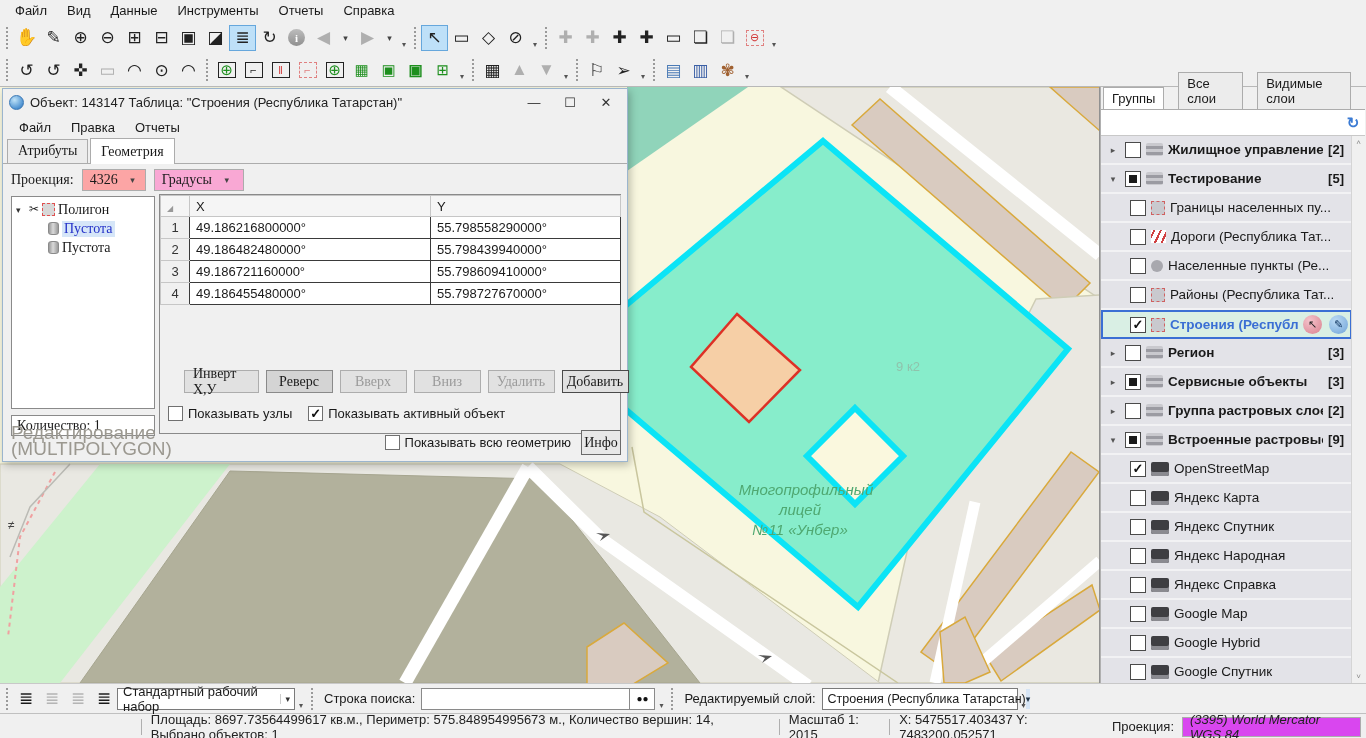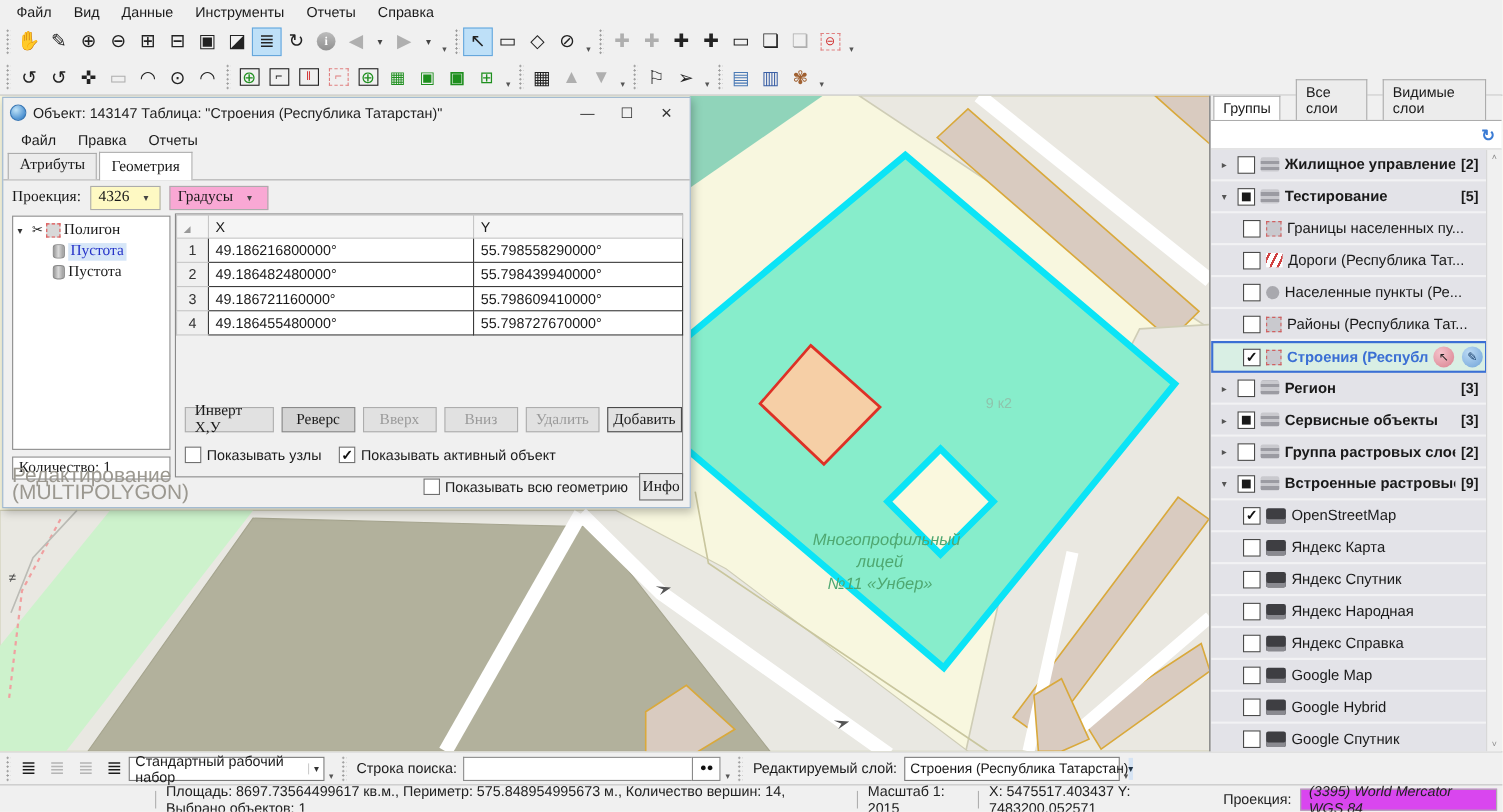--- a/index.html
+++ b/index.html
@@ -35,39 +35,39 @@
   .dlg-title { height:27px; display:flex; align-items:center; padding:0 6px; gap:6px; }
   .globe { width:15px; height:15px; border-radius:50%; background:radial-gradient(circle at 35% 30%, #BFE3F8, #4F93D2 70%, #2F6BA8); border:1px solid #3A78B5; }
   .dlg-title .txt { flex:1; font-size:13px; color:#222; white-space:nowrap; overflow:hidden; }
   .winbtn { width:30px; height:20px; display:flex; align-items:center; justify-content:center; color:#333; font-size:13px; }
   .dlg-menu { height:23px; display:flex; align-items:center; padding-left:8px; gap:4px; }
   .dlg-menu .mi { padding:2px 8px; }
   .dlg-tabs { height:25px; display:flex; align-items:flex-end; padding-left:4px; border-bottom:1px solid #ACACAC; }
   .dtab { padding:3px 10px 4px; border:1px solid #ACACAC; border-bottom:none; background:#ECECEC; margin-right:2px; font-family:"Liberation Serif", serif; font-size:14px; }
   .dtab.active { background:#FFFFFF; position:relative; top:1px; padding-top:5px; }
   .proj-row { height:32px; display:flex; align-items:center; gap:8px; padding-left:8px; font-family:"Liberation Serif", serif; font-size:14px; }
-  .combo { background:#fef9c3; border:1px solid #ACACAC; height:22px; display:flex; align-items:center; padding-left:7px; gap:7px; font-family:"Liberation Serif", serif; font-size:14px; }
+  .combo { background:#fca5a5; border:1px solid #ACACAC; height:22px; display:flex; align-items:center; padding-left:7px; gap:7px; font-family:"Liberation Serif", serif; font-size:14px; }
   .combo .arr { width:16px; height:20px; display:flex; align-items:center; justify-content:center; font-size:9px; color:#444; }
   .combo.gray { background:#f9a8d4; }
   .dlg-body { position:absolute; left:0; top:107px; width:624px; height:265px; }
   .treebox { position:absolute; left:8px; top:0; width:144px; height:213px; background:#fff; border:1px solid #8A8A8A; font-family:"Liberation Serif", serif; font-size:14px; padding-top:3px; }
   .trow { display:flex; align-items:center; height:19px; gap:3px; padding-left:4px; }
   .trow .twist { font-size:9px; color:#333; width:10px; }
   .trow .leaf-ind { width:13px; }
   .redsq { width:13px; height:13px; background:#D8D8D8; border:1px dashed #E05050; }
   .cyl { width:11px; height:13px; background:linear-gradient(90deg,#9a9a9a,#d9d9d9 45%,#9a9a9a); border-radius:4px/3px; border:1px solid #8a8a8a; }
   .tsel { color:#2431C8; background:#D6E6F8; padding:0 2px; }
   .countbox { position:absolute; left:8px; top:219px; width:144px; height:21px; background:#fff; border:1px solid #8A8A8A; font-family:"Liberation Serif", serif; font-size:14px; display:flex; align-items:center; padding-left:5px; }
   .gridpanel { position:absolute; left:156px; top:-2px; width:462px; height:240px; border:1px solid #8A8A8A; background:#F0F0F0; }
   table.coords { border-collapse:collapse; width:460px; table-layout:fixed; font-size:13px; }
   table.coords th { font-weight:normal; text-align:left; background:#F5F5F5; border:1px solid #C6C6C6; height:21px; padding-left:6px; }
   table.coords td { background:#fff; border:1px solid #3a3a3a; height:22px; padding-left:6px; }
   table.coords td.rn { background:#F0F0F0; border:1px solid #C6C6C6; border-right:1px solid #3a3a3a; text-align:center; padding-left:0; color:#333; }
   .corner-sort { color:#999; font-size:8px; }
-  .btnrow { position:absolute; left:4px; bottom:40px; display:flex; gap:7px; padding-left:4px; }
+  .btnrow { position:absolute; left:20px; bottom:40px; display:flex; gap:7px; padding-left:4px; }
   .pbtn { min-width:67px; height:23px; background:#E1E1E1; border:1px solid #ADADAD; font-family:"Liberation Serif", serif; font-size:14px; display:flex; align-items:center; justify-content:center; padding:0 8px; }
   .pbtn.pressed { background:#D4D4D4; border-color:#8A8A8A; }
   .pbtn.dis { color:#9A9A9A; }
   .pbtn.def { border:1px solid #4A4A4A; }
   .chkrow { position:absolute; left:8px; bottom:12px; display:flex; gap:16px; align-items:center; }
   .chk { display:flex; align-items:center; gap:5px; font-size:13px; }
   .cbx { width:15px; height:15px; background:#fff; border:1px solid #707070; display:flex; align-items:center; justify-content:center; font-size:13px; font-weight:bold; color:#111; }
   .dlg-foot { position:absolute; left:0; bottom:0; width:624px; height:40px; }
   .modeline { position:absolute; left:8px; bottom:4px; font-family:Liberation Sans, sans-serif; font-size:19px; color:#9B9890; line-height:16px; }
   .footright { position:absolute; right:6px; bottom:6px; display:flex; align-items:center; gap:10px; }

